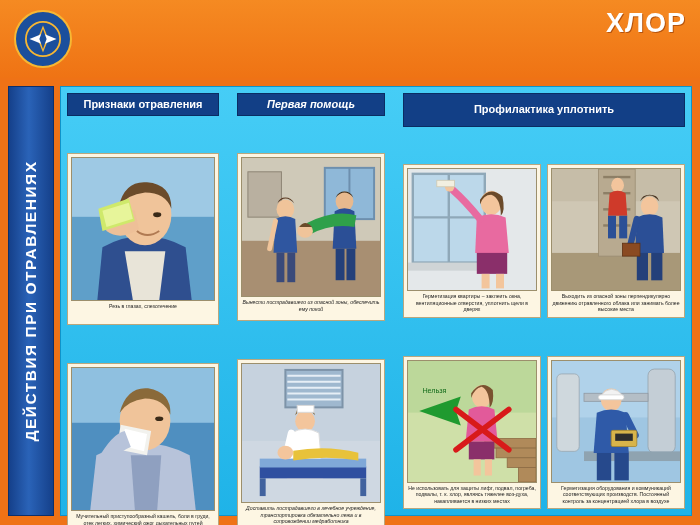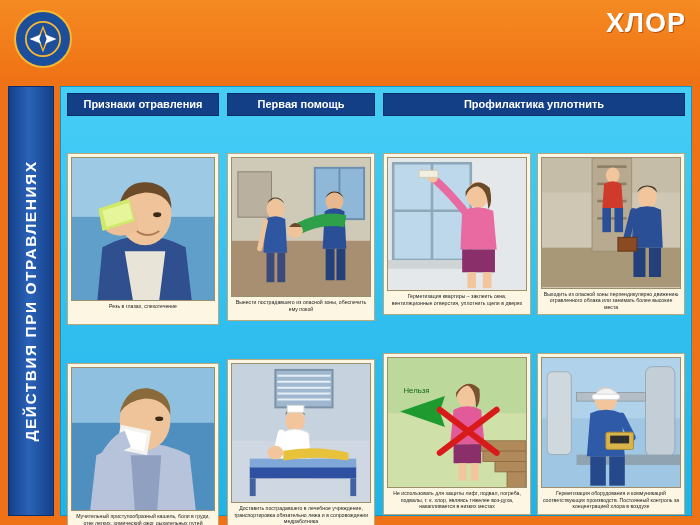--- a/index.html
+++ b/index.html
@@ -65,24 +65,24 @@
   }
 
   
   .content {
     position:absolute; left:60px; top:86px; width:632px; height:430px;
     background:#35c6f4;
     background:linear-gradient(180deg,#46cdf6 0%, #1fb3e8 100%);
     border:1px solid #0f93c9;
     padding:6px;
   }
-  .cols { display:flex; gap:8px; height:100%; }
+  .cols { display:flex; gap:18px; height:100%; }
   .col { display:flex; flex-direction:column; }
   .col-signs  { width:152px; }
-  .col-first  { width:148px; }
+  .col-first  { width:148px;font-style:italic; }
   .col-prev   { flex:1; }
 
   .sechead {
     background:#123f86;
     background:linear-gradient(180deg,#1d56a8 0%, #0e3madd 0%, #123f86 100%);
     border:1px solid #0a2d63;
     color:#fff;
     text-align:center;
     font-size:11px; font-weight:bold;
     padding:4px 2px;

